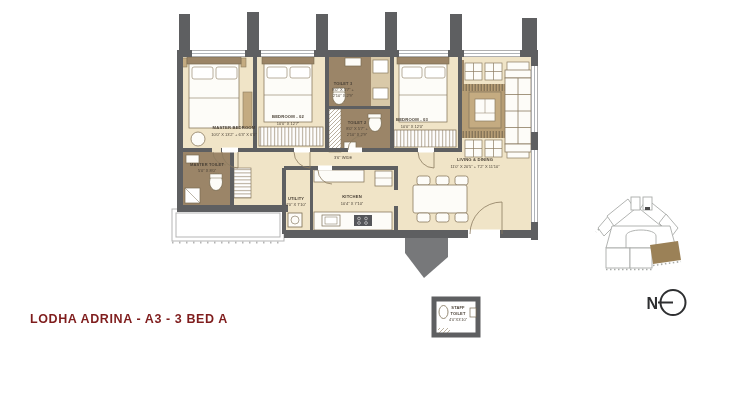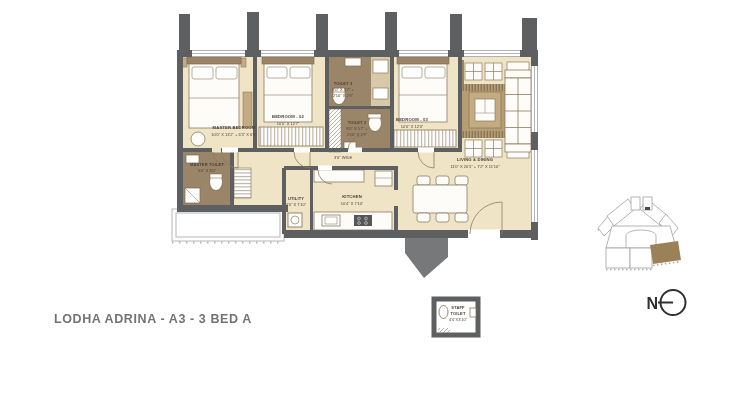--- a/index.html
+++ b/index.html
@@ -2,22 +2,22 @@
 <html><head>
 <meta charset="utf-8">
 <style>
   html,body{margin:0;padding:0;background:#fff;}
   .canvas{
     position:relative;width:743px;height:413px;background:#ffffff;overflow:hidden;
     font-family:"Liberation Sans", sans-serif;
   }
   .canvas svg{position:absolute;left:0;top:0;}
   .plan-title{
-    position:absolute;left:54px;top:312px;
-    font-size:12.5px;font-weight:600;letter-spacing:.6px;color:#737373;
+    position:absolute;left:30px;top:312px;
+    font-size:12.5px;font-weight:600;letter-spacing:.6px;color:#7f1d1d;
   }
   
   .room-name{font-family:"Liberation Sans",sans-serif;font-size:5px;font-weight:700;fill:#4a4136;text-anchor:middle;letter-spacing:.15px;}
   .room-dims{font-family:"Liberation Sans",sans-serif;font-size:4.4px;font-weight:400;fill:#4a4136;text-anchor:middle;}
   .sm{font-size:4.2px;}
   .xs{font-size:4px;}
   .n-label{font-family:"Liberation Sans",sans-serif;font-size:16px;font-weight:700;fill:#2e2f31;text-anchor:end;}
 </style>
 </head>
 <body>

